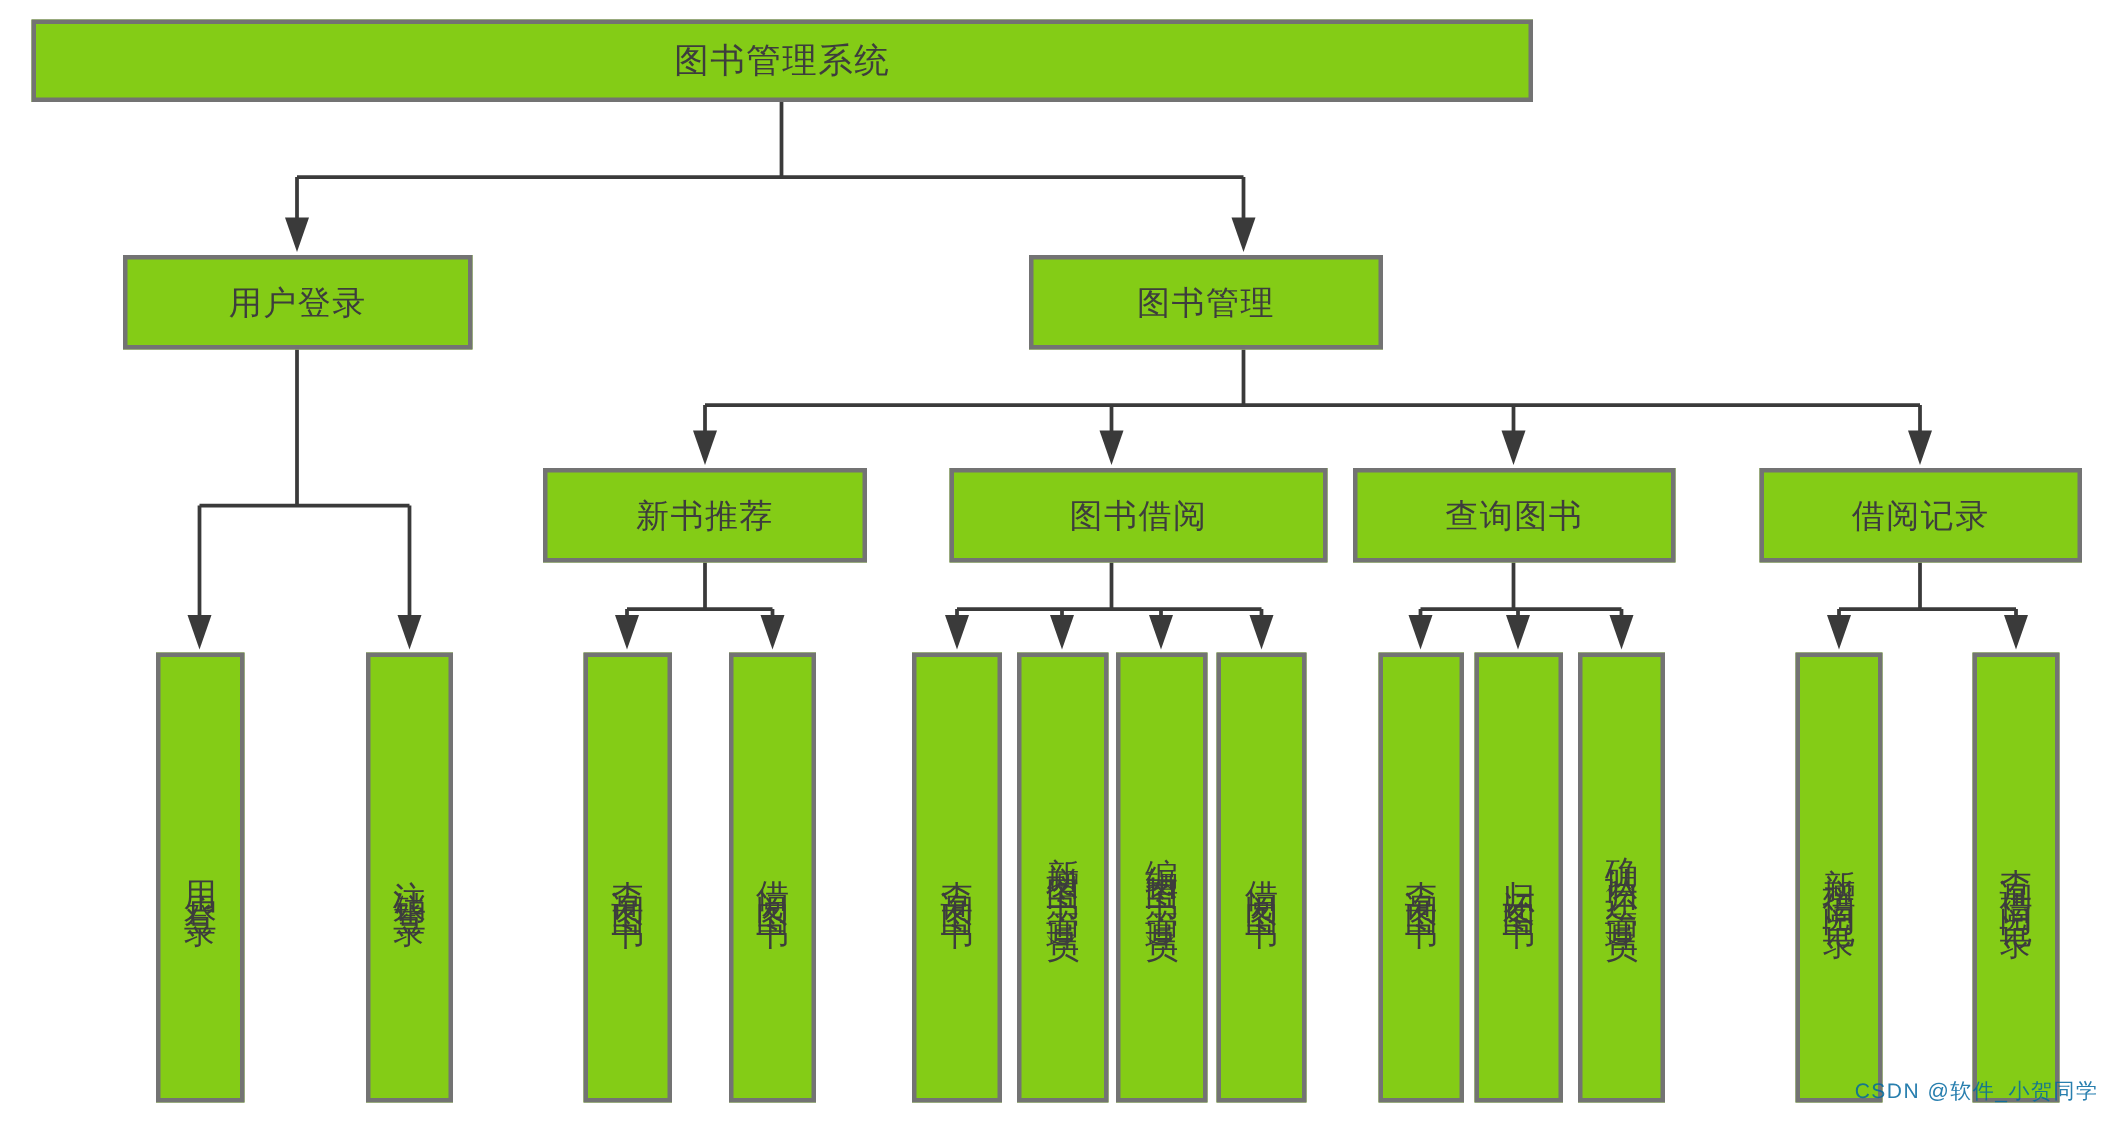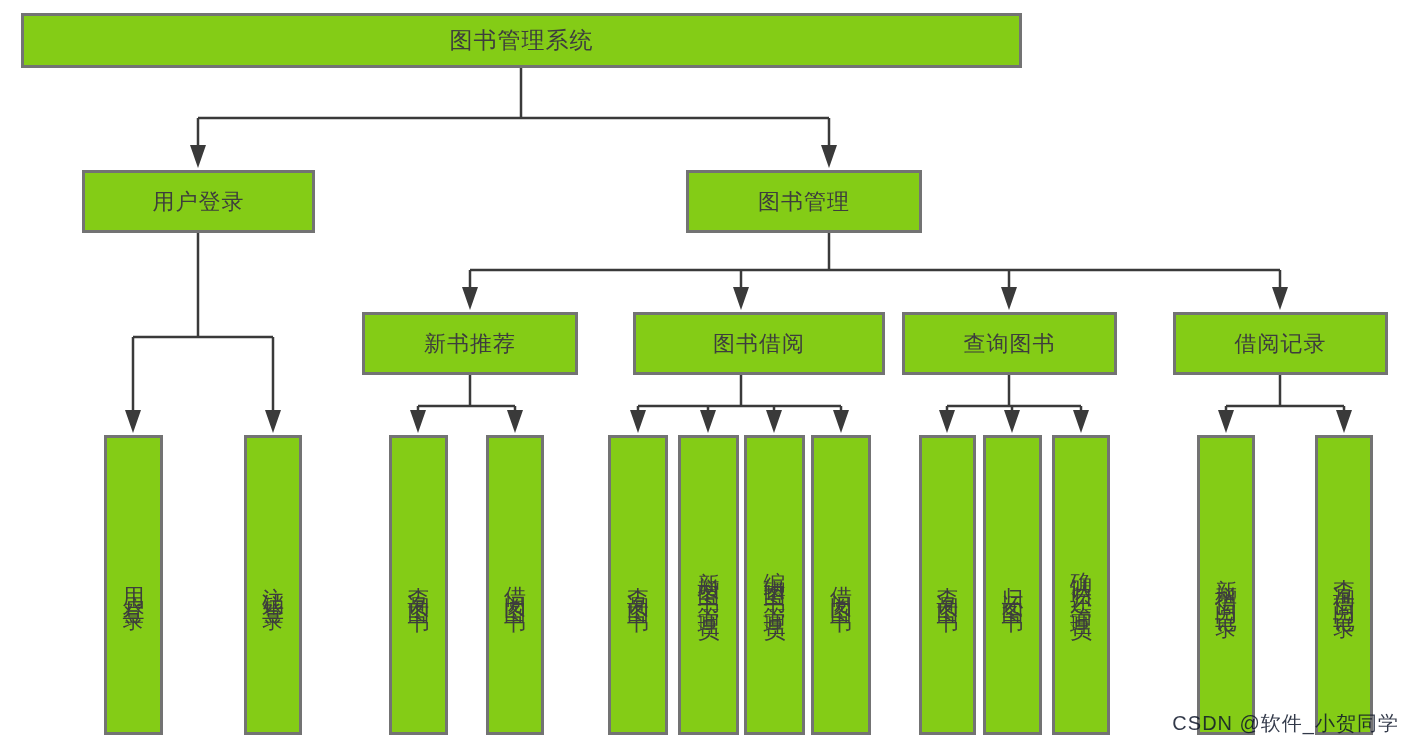--- a/index.html
+++ b/index.html
@@ -34,21 +34,21 @@
   #lf-5{left:678px;width:61px;}
   #lf-6{left:744px;width:61px;}
   #lf-7{left:811px;width:60px;}
   #lf-8{left:919px;width:57px;}
   #lf-9{left:983px;width:59px;}
   #lf-10{left:1052px;width:58px;}
   #lf-11{left:1197px;width:58px;}
   #lf-12{left:1315px;width:58px;}
   #lf-5 .v,#lf-6 .v,#lf-10 .v{letter-spacing:7px;}
   #watermark{
-    position:absolute;right:6px;bottom:10px;font-size:20px;color:#0f172a;opacity:.85;
+    position:absolute;right:6px;bottom:10px;font-size:14px;color:#0369a1;opacity:.85;
     letter-spacing:1px;white-space:nowrap;
   }
 </style>
 </head>
 <body>
 
 <div id="canvas">
 
   <svg id="connectors" viewBox="0 0 1405 747" xmlns="http://www.w3.org/2000/svg">
       <line x1="521" y1="68" x2="521" y2="118" stroke="#3a3a3a" stroke-width="2.5"></line>

